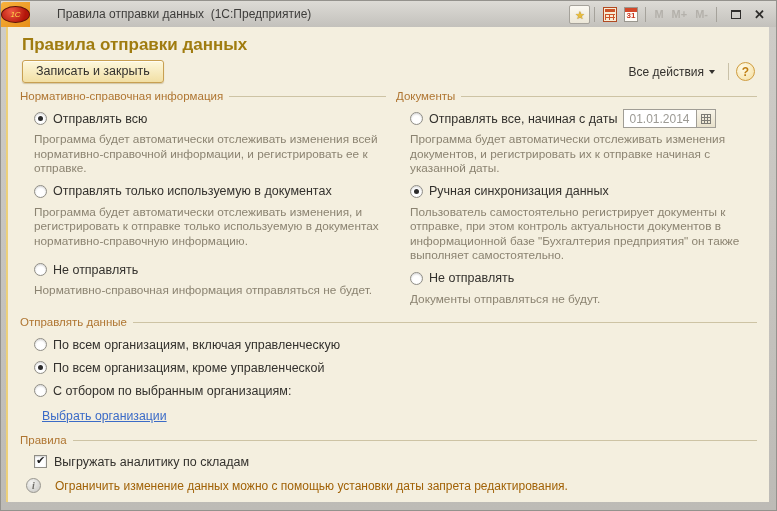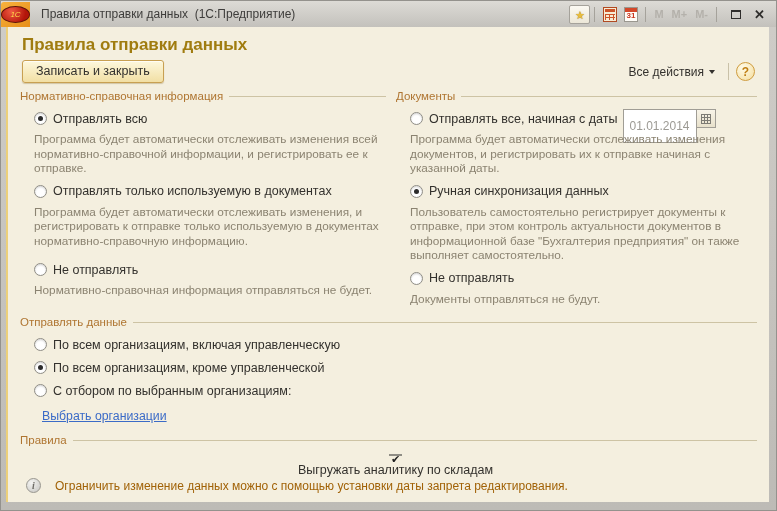--- a/index.html
+++ b/index.html
@@ -11,21 +11,21 @@
   
   .titlebar { position:absolute; top:0; left:0; right:0; height:26px;
               background:linear-gradient(#dddbd6,#c3c1bc); display:flex; align-items:center; }
   .logo-corner { width:29px; height:25px; border-radius:3px 0 0 0;
                  background:linear-gradient(140deg,#f7b23e,#e78e18);
                  display:flex; align-items:center; justify-content:center; }
   .logo-circle { width:37px; height:17px; border-radius:50%;
                  background:radial-gradient(circle at 35% 30%, #ef5a41, #b3150a 70%);
                  border:1px solid #5c130a; color:#ffd94a; font-size:8px; font-weight:normal;
                  font-style:italic; display:flex; align-items:center; justify-content:center; }
-  .win-title { margin-left:11px; font-size:12px; color:#3e3d3b; white-space:pre; }
+  .win-title { margin-left:27px; font-size:12px; color:#3e3d3b; white-space:pre; }
   .tb-right { margin-left:auto; display:flex; align-items:center; padding-right:7px;padding-left:33px; }
   .tb-btn { width:21px; height:19px; display:flex; align-items:center; justify-content:center;
             border:1px solid transparent; }
   .tb-btn.framed { border:1px solid #a5a29b; background:linear-gradient(#fbf9f2,#ece7d8); border-radius:2px; }
   .star-glyph::before { content:"★"; font-size:11px; color:#e8bd3e; text-shadow:0 0 1px #7e5d10; }
   .calc-icon { width:14px; height:15px; border:1px solid #b14a22; background:#f6ecd4; position:relative; }
   .calc-icon::before { content:""; position:absolute; left:1px; right:1px; top:1px; height:3px; background:#cd5429; }
   .calc-icon::after { content:""; position:absolute; left:1px; right:1px; top:6px; bottom:1px;
       background-image:repeating-linear-gradient(to bottom,#cd5429 0 1px,transparent 1px 3px),
                        repeating-linear-gradient(to right,#cd5429 0 1px,transparent 1px 4px); }
@@ -64,34 +64,34 @@
   .group-title::after { content:""; flex:1; border-top:1px solid #cdc3a4; margin-left:6px; }
 
   .opt { display:flex; align-items:center; gap:6px; margin:8px 0 0 14px; height:15px; }
   .radio { width:13px; height:13px; min-width:13px; border-radius:50%; background:#fff;
            border:1px solid #8f8d85; box-shadow:inset 0 1px 2px rgba(0,0,0,.18); position:relative; }
   .radio.checked::after { content:""; position:absolute; inset:3px; border-radius:50%; background:#2c2c2c; }
   .opt-label { font-size:12.5px; color:#33312d; white-space:nowrap; }
   .desc { font-size:11.8px; line-height:14.5px; color:#8b8371; margin:6px 6px 0 14px; }
 
   .date-field { margin-left:auto; margin-right:60px; display:flex; height:19px; }
-  .date-input { width:74px; height:34px; border:1px solid #a09d95; padding:0 5px; font-size:12px;
+  .date-input { width:74px; height:19px; border:1px solid #a09d95; padding:0 5px; font-size:12px;
                 color:#9c9a94; background:#fff; font-family:inherit; }
   .date-pick { width:19px; height:19px; border:1px solid #a09d95; border-left:none;
                background:linear-gradient(#f8f4e8,#e8e1cb); display:flex; align-items:center; justify-content:center; }
   .grid-glyph { width:10px; height:10px;
       background-image:repeating-linear-gradient(to bottom,#7d7b74 0 1px,transparent 1px 3px),
                        repeating-linear-gradient(to right,#7d7b74 0 1px,transparent 1px 3px);
       border-bottom:1px solid #7d7b74; border-right:1px solid #7d7b74; }
 
   .wide { margin-top:9px; }
   a.link { color:#3b6bc7; text-decoration:underline; font-size:12.3px; }
   .link-row { margin:8px 0 0 22px; }
 
-  .chk-row { display:flex; align-items:center; gap:7px; margin:7px 0 0 14px; height:15px;flex-direction:column; }
+  .chk-row { display:flex; align-items:center; gap:7px; margin:7px 0 0 14px; height:15px; }
   .checkbox { width:13px; height:13px; min-width:13px; background:#fff; border:1px solid #8f8d85;
               box-shadow:inset 0 1px 2px rgba(0,0,0,.18); position:relative; }
   .checkbox.checked::after { content:"✔"; position:absolute; top:-2px; left:1px; font-size:11px; color:#1f1f1f; }
 
   .info-row { display:flex; align-items:center; gap:14px; margin:9px 0 0 6px; }
   .info-icon { width:15px; height:15px; min-width:15px; border-radius:50%;
                background:radial-gradient(circle at 35% 30%, #f4f4f2, #c6c5c1);
                border:1px solid #98968f; color:#6d6b66; font-size:10px; font-weight:bold;
                font-family:"Liberation Serif", serif; font-style:italic;
                display:flex; align-items:center; justify-content:center; }

